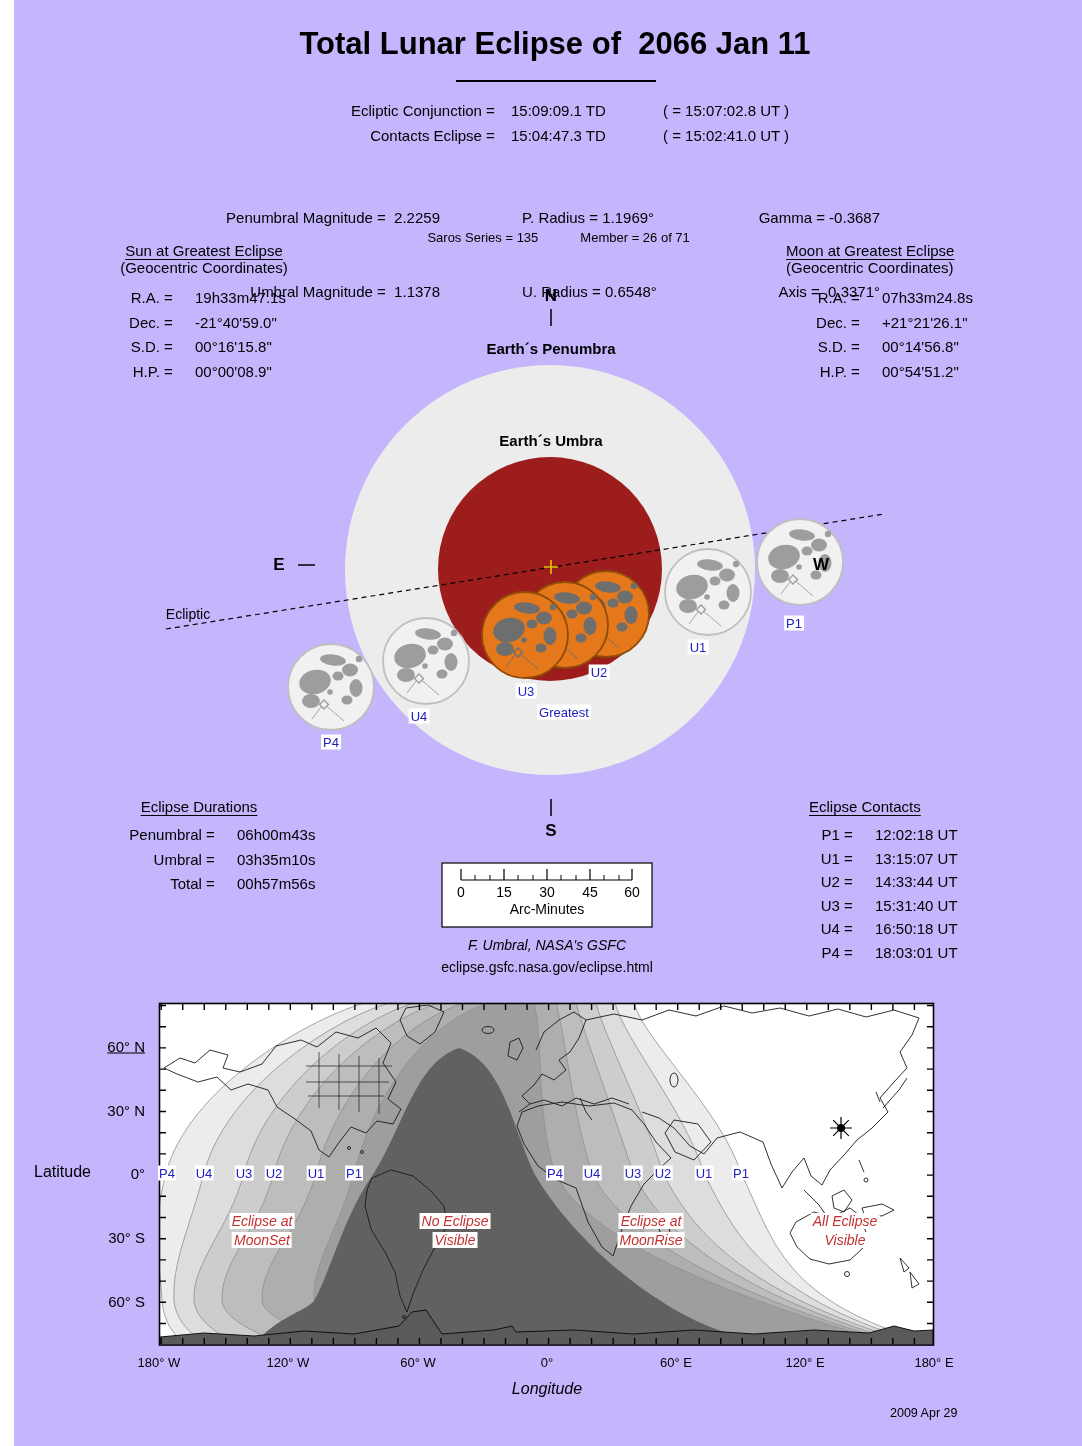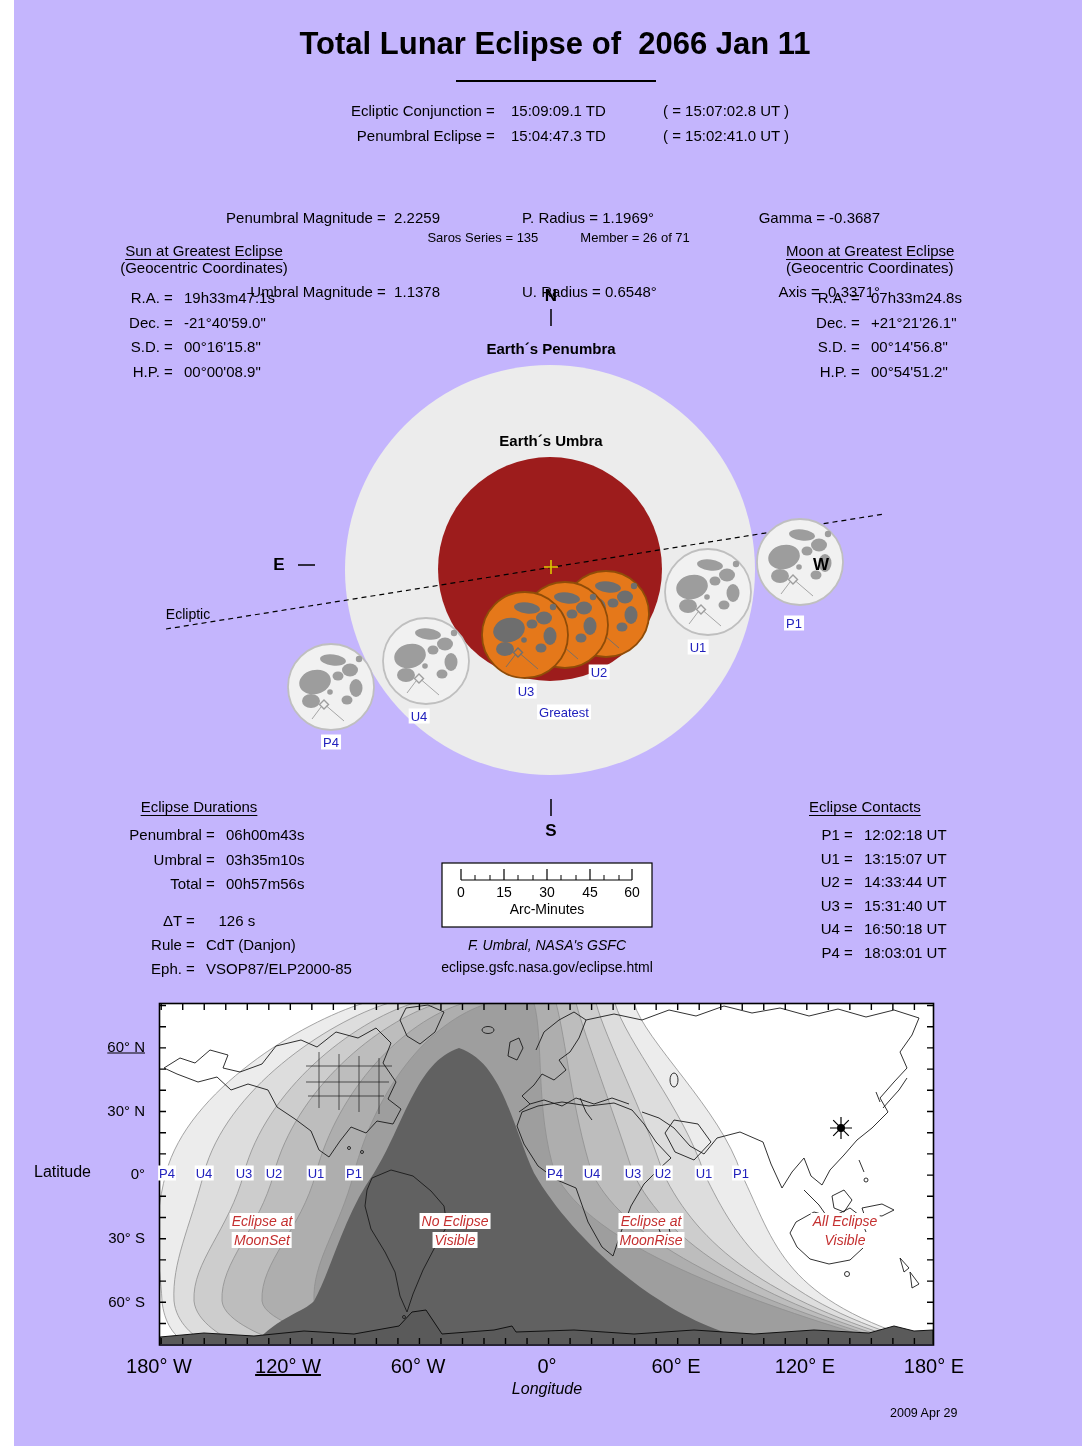--- a/index.html
+++ b/index.html
@@ -10,40 +10,40 @@
   .page-title{left:0;top:26px;width:1082px;text-align:center;font-size:31px;font-weight:bold;white-space:pre;}
   .title-rule{left:442px;top:80px;width:200px;height:2px;background:#000;}
   .trow{display:grid;grid-template-columns:235px 140px auto;column-gap:12px;
         font-size:15px;line-height:24.5px;}
   .trow .tl{text-align:right;white-space:pre;}
   .trow .tm,.trow .tr{text-align:left;white-space:pre;}
   .statcol{font-size:15px;line-height:24.5px;white-space:pre;}
   .center-line{font-size:13px;text-align:center;white-space:pre;}
   .block-title{font-size:15px;text-decoration:underline;text-underline-offset:3px;white-space:pre;}
   .block-sub{font-size:15px;white-space:pre;}
-  .kv{display:grid;grid-template-columns:auto auto;column-gap:7px;font-size:15px;}
+  .kv{display:grid;grid-template-columns:auto auto;column-gap:18px;font-size:15px;}
   .kv .k{text-align:right;white-space:pre;}
   .kv .v{text-align:left;white-space:pre;}
   .lh245{line-height:24.5px;} .lh236{line-height:23.6px;} .lh24{line-height:24px;}
   .dirlabel{font-size:17px;font-weight:bold;transform:translate(-50%,-50%);}
   .shadowlabel{font-size:15px;font-weight:bold;transform:translate(-50%,-50%);white-space:pre;}
   .ecliptic-label{font-size:14px;transform:translate(-50%,-50%);}
   .moonlabel{font-size:13px;color:#2121bd;background:#fff;padding:0 2px;
              transform:translate(-50%,-50%);white-space:nowrap;}
   .maplabel{font-size:13px;color:#2121bd;background:#fff;padding:0 1px;
             transform:translate(-50%,-50%);white-space:nowrap;}
   .redlabel{transform:translate(-50%,-50%);text-align:center;font-size:14px;font-style:italic;
             color:#c43030;line-height:19px;white-space:nowrap;}
   .redlabel span{background:#fff;padding:0 2px;}
   .scale-tick-label{font-size:14px;transform:translate(-50%,0);}
   .scale-name{font-size:14px;transform:translate(-50%,0);}
   .credit1{font-size:14px;font-style:italic;transform:translate(-50%,0);white-space:pre;}
   .credit2{font-size:14px;transform:translate(-50%,0);white-space:pre;}
   .lat-label{font-size:15px;transform:translate(-100%,-50%);white-space:pre;}
-  .lon-label{font-size:20px;transform:translate(-50%,0);white-space:pre;}
+  .lon-label{font-size:13px;transform:translate(-50%,0);white-space:pre;}
   .axis-name{font-size:16px;white-space:pre;}
   .datestamp{font-size:12.5px;white-space:pre;}
 </style>
 </head>
 <body>
 
 <div class="page">
 
 <svg width="1082" height="1446" viewBox="0 0 1082 1446">
   <defs>
@@ -144,21 +144,21 @@
 <div class="abs page-title">Total Lunar Eclipse of  2066 Jan 11</div>
 <div class="abs title-rule"></div>
 
 <div class="abs" style="left:250px;top:99px;">
   <div class="trow">
     <span class="tl">Ecliptic Conjunction = </span>
     <span class="tm">15:09:09.1 TD</span>
     <span class="tr">( = 15:07:02.8 UT )</span>
   </div>
   <div class="trow">
-    <span class="tl">Penumbral Eclipse = </span>
+    <span class="tl">Contacts Eclipse = </span>
     <span class="tm">15:04:47.3 TD</span>
     <span class="tr">( = 15:02:41.0 UT )</span>
   </div>
 </div>
 
 <div class="abs statcol" style="left:160px;top:157px;width:266px;text-align:right;">
   <div>Penumbral Magnitude =  2.2259</div>
   <div>Umbral Magnitude =  1.1378</div>
 </div>
 <div class="abs statcol" style="left:508px;top:157px;">
@@ -222,28 +222,20 @@
   <div class="block-title">Eclipse Durations</div>
 </div>
 <div class="abs kv lh245" style="left:95px;top:823px;grid-template-columns:110px auto;">
   <span class="k">Penumbral = </span>
       <span class="v">06h00m43s</span>
   <span class="k">Umbral = </span>
       <span class="v">03h35m10s</span>
   <span class="k">Total = </span>
       <span class="v">00h57m56s</span>
 </div>
-<div class="abs kv lh24" style="left:95px;top:909px;grid-template-columns:90px auto;">
-  <span class="k">ΔT = </span>
-      <span class="v">   126 s</span>
-  <span class="k">Rule = </span>
-      <span class="v">CdT (Danjon)</span>
-  <span class="k">Eph. = </span>
-      <span class="v">VSOP87/ELP2000-85</span>
-</div>
 <div class="abs" style="left:795px;top:798px;width:140px;text-align:left;">
   <div class="block-title">Eclipse Contacts</div>
 </div>
 <div class="abs kv lh236" style="left:793px;top:823px;grid-template-columns:50px auto;">
   <span class="k">P1 = </span>
       <span class="v">12:02:18 UT</span>
   <span class="k">U1 = </span>
       <span class="v">13:15:07 UT</span>
   <span class="k">U2 = </span>
       <span class="v">14:33:44 UT</span>
@@ -295,21 +287,21 @@
 <div class="abs redlabel" style="left:637px;top:1231px;">
   <div><span>Eclipse at</span></div>
   <div><span>MoonRise</span></div>
 </div>
 <div class="abs redlabel" style="left:831px;top:1231px;">
   <div><span>All Eclipse</span></div>
   <div><span>Visible</span></div>
 </div>
 
 <div class="abs lon-label" style="left:145px;top:1355px;">180° W</div>
-<div class="abs lon-label" style="left:274px;top:1355px;text-decoration:underline;">120° W</div>
+<div class="abs lon-label" style="left:274px;top:1355px;">120° W</div>
 <div class="abs lon-label" style="left:404px;top:1355px;">60° W</div>
 <div class="abs lon-label" style="left:533px;top:1355px;">0°</div>
 <div class="abs lon-label" style="left:662px;top:1355px;">60° E</div>
 <div class="abs lon-label" style="left:791px;top:1355px;">120° E</div>
 <div class="abs lon-label" style="left:920px;top:1355px;">180° E</div>
 <div class="abs axis-name" style="left:0;top:1380px;width:1066px;text-align:center;font-style:italic;">Longitude</div>
 
 <div class="abs datestamp" style="left:876px;top:1406px;">2009 Apr 29</div>
 
 </div>

